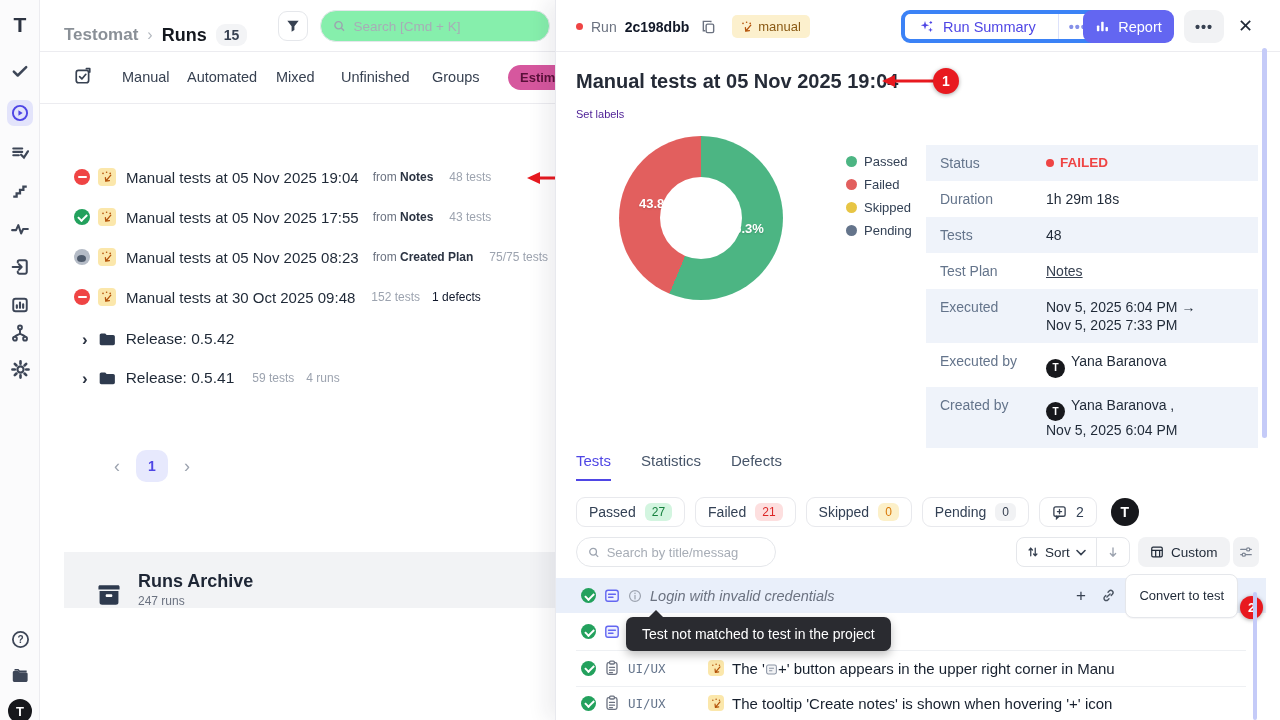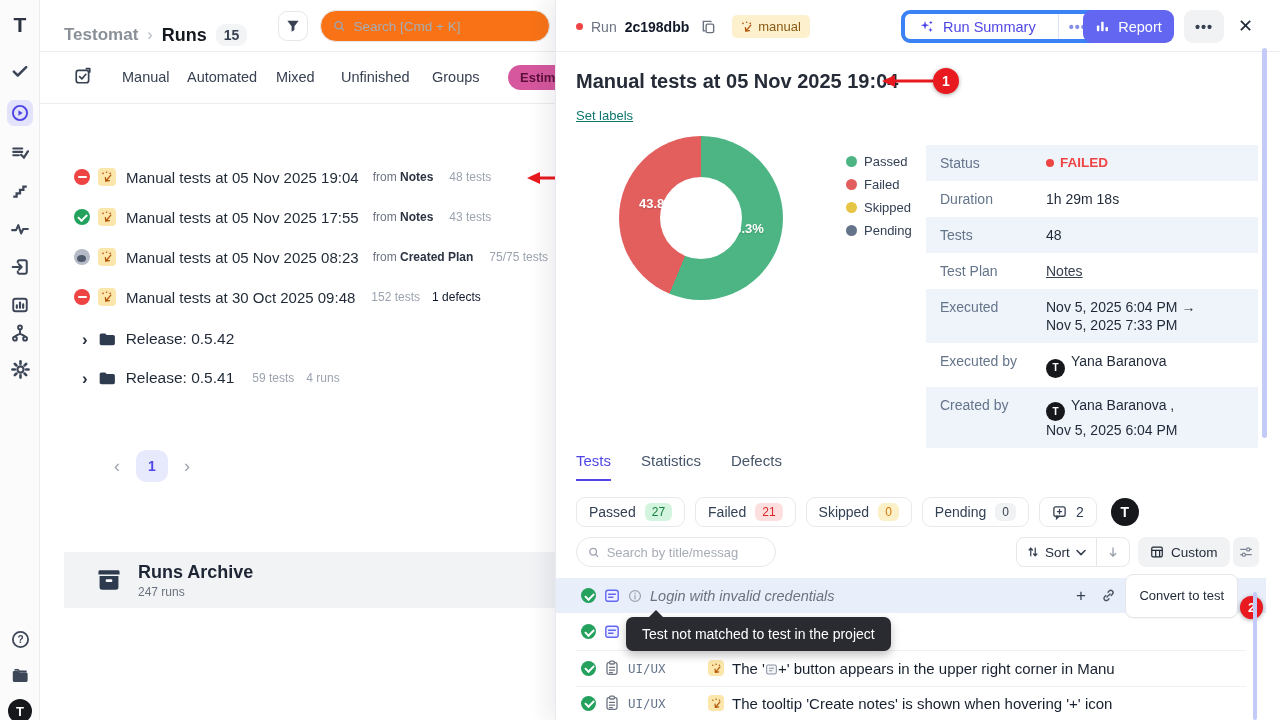--- a/index.html
+++ b/index.html
@@ -16,21 +16,21 @@
   .logoT{font-weight:800;font-size:21px;color:#2d3442;position:relative;}
   .avatarC{width:24px;height:24px;border-radius:50%;background:#17181c;color:#fff;font-weight:800;font-size:13px;display:flex;align-items:center;justify-content:center;border:2px solid #17181c;}
   
   .lpanel{left:40px;top:0;width:516px;height:720px;background:#fff;overflow:hidden;}
   .lhead{position:absolute;left:0;top:0;width:516px;height:52px;border-bottom:1px solid #ececf0;}
   .crumb-app{font-size:17px;font-weight:600;color:#8a9097;}
   .crumb-sep{font-size:16px;color:#b3b8bf;}
   .crumb-sec{font-size:18px;font-weight:700;color:#14181f;}
   .cnt-badge{background:#f3f4f6;color:#374151;font-size:14px;font-weight:600;border-radius:9px;padding:3px 8px;}
   .iconbtn{border:1px solid #e5e7eb;background:#fff;border-radius:9px;display:flex;align-items:center;justify-content:center;}
-  .search{display:flex;align-items:center;gap:8px;border:1px solid #e5e7eb;border-radius:16px;background:#f97316;padding:12px 12px;justify-content:center;}
+  .search{display:flex;align-items:center;gap:8px;border:1px solid #e5e7eb;border-radius:16px;background:#86efac;padding:12px 12px;justify-content:center;}
   .search input{border:0;outline:0;font-size:13.5px;color:#374151;width:100%;background:transparent;font-family:"Liberation Sans",sans-serif;}
   .search input::placeholder{color:#a7adb6;}
   .ltabs{position:absolute;left:0;top:52px;width:516px;height:52px;border-bottom:1px solid #ececf0;}
   .ltab{font-size:14.5px;color:#374151;position:absolute;top:17px;cursor:pointer;}
   .est-badge{position:absolute;left:468px;top:13px;background:#d6579e;color:#5a1039;font-weight:600;font-size:13px;border-radius:13px;padding:5px 12px;white-space:nowrap;}
   .st{width:16px;height:16px;border-radius:50%;position:relative;display:inline-block;flex:none;}
   .st.failed{background:#ef4444;}
   .st.failed::after{content:"";position:absolute;left:3.5px;right:3.5px;top:6.8px;height:2.6px;background:#fff;border-radius:2px;}
   .st.passed{background:#23a15d;}
   .st.passed::after{content:"";position:absolute;left:3.8px;top:4.6px;width:6.5px;height:3.6px;border-left:2px solid #fff;border-bottom:2px solid #fff;transform:rotate(-45deg);}
@@ -42,36 +42,36 @@
   .run-from{font-size:12px;color:#6b7280;margin-left:6px;}
   .run-from b{color:#2b3342;}
   .run-meta{font-size:12px;color:#9ca3af;margin-left:8px;white-space:nowrap;}
   .defects{font-size:12px;color:#0f172a;margin-left:4px;}
   .rel-row{position:absolute;left:42px;display:flex;align-items:center;gap:10px;}
   .chev{color:#2b3342;font-size:17px;font-weight:700;line-height:1;}
   .rel-title{font-size:15.5px;font-weight:500;color:#1f2937;}
   .pag{position:absolute;display:flex;align-items:center;gap:16px;}
   .pag .pg{width:32px;height:32px;border-radius:10px;background:#e7e9fd;color:#4f46e5;font-weight:600;font-size:14px;display:flex;align-items:center;justify-content:center;}
   .pag .arr{color:#9ca3af;font-size:18px;}
-  .archive{position:absolute;left:24px;top:552px;width:492px;height:56px;background:#f2f3f5;display:flex;align-items:center;gap:16px;padding-left:32px;}
+  .archive{position:absolute;left:24px;top:552px;width:492px;height:56px;background:#f2f3f5;display:flex;align-items:flex-end;gap:16px;padding-left:32px;}
   .arch-title{font-size:18px;font-weight:700;color:#1e2635;}
   .arch-sub{font-size:12px;color:#6b7280;margin-top:2px;}
   
   .rpanel{left:555px;top:0;width:725px;height:720px;background:#fff;border-left:1px solid #e8e9ee;box-shadow:-10px 0 18px rgba(30,35,60,.07);}
   .rhead{position:absolute;left:0;top:0;width:725px;height:52px;border-bottom:1px solid #ececf0;}
   .dot{width:7px;height:7px;border-radius:50%;background:#ef4444;display:inline-block;}
   .runlbl{font-size:14px;color:#6b7280;}
   .runid{font-size:14px;font-weight:700;color:#111827;}
   .mbadge{display:inline-flex;align-items:center;gap:5px;background:#fcf0cd;border-radius:5px;padding:4px 9px;font-size:13px;color:#8a5a14;font-weight:500;}
   .btn{display:inline-flex;align-items:center;justify-content:center;gap:8px;border-radius:9px;font-size:14.5px;cursor:pointer;}
   .btn-outline{border:4px solid #3b82f6;color:#4f46e5;background:#fff;}
   .btn-primary{background:#6366f1;color:#fff;font-weight:500;}
   .btn-gray{background:#f1f2f4;color:#374151;}
   .rtitle{font-size:20px;font-weight:700;color:#252b37;}
-  .setlabels{font-size:13px;color:#0f766e;text-decoration:underline;}
+  .setlabels{font-size:11px;color:#4c1d95;}
   .donut{width:164px;height:164px;border-radius:50%;position:relative;}
   .donut::after{content:"";position:absolute;inset:41px;background:#fff;border-radius:50%;}
   .dlabel{position:absolute;color:#fff;font-size:13px;font-weight:700;text-shadow:0 1px 2px rgba(0,0,0,.18);}
   .legend{position:absolute;left:290px;top:18px;}
   .leg-item{display:flex;align-items:center;gap:7px;margin-bottom:8px;}
   .legend-dot{width:11px;height:11px;border-radius:50%;flex:none;}
   .leg-txt{font-size:13px;color:#334155;}
   .dtable{position:absolute;left:370px;top:145px;width:332px;}
   .drow{display:flex;align-items:flex-start;padding:9px 0 9px 14px;}
   .drow.blue{background:var(--rowblue);}

